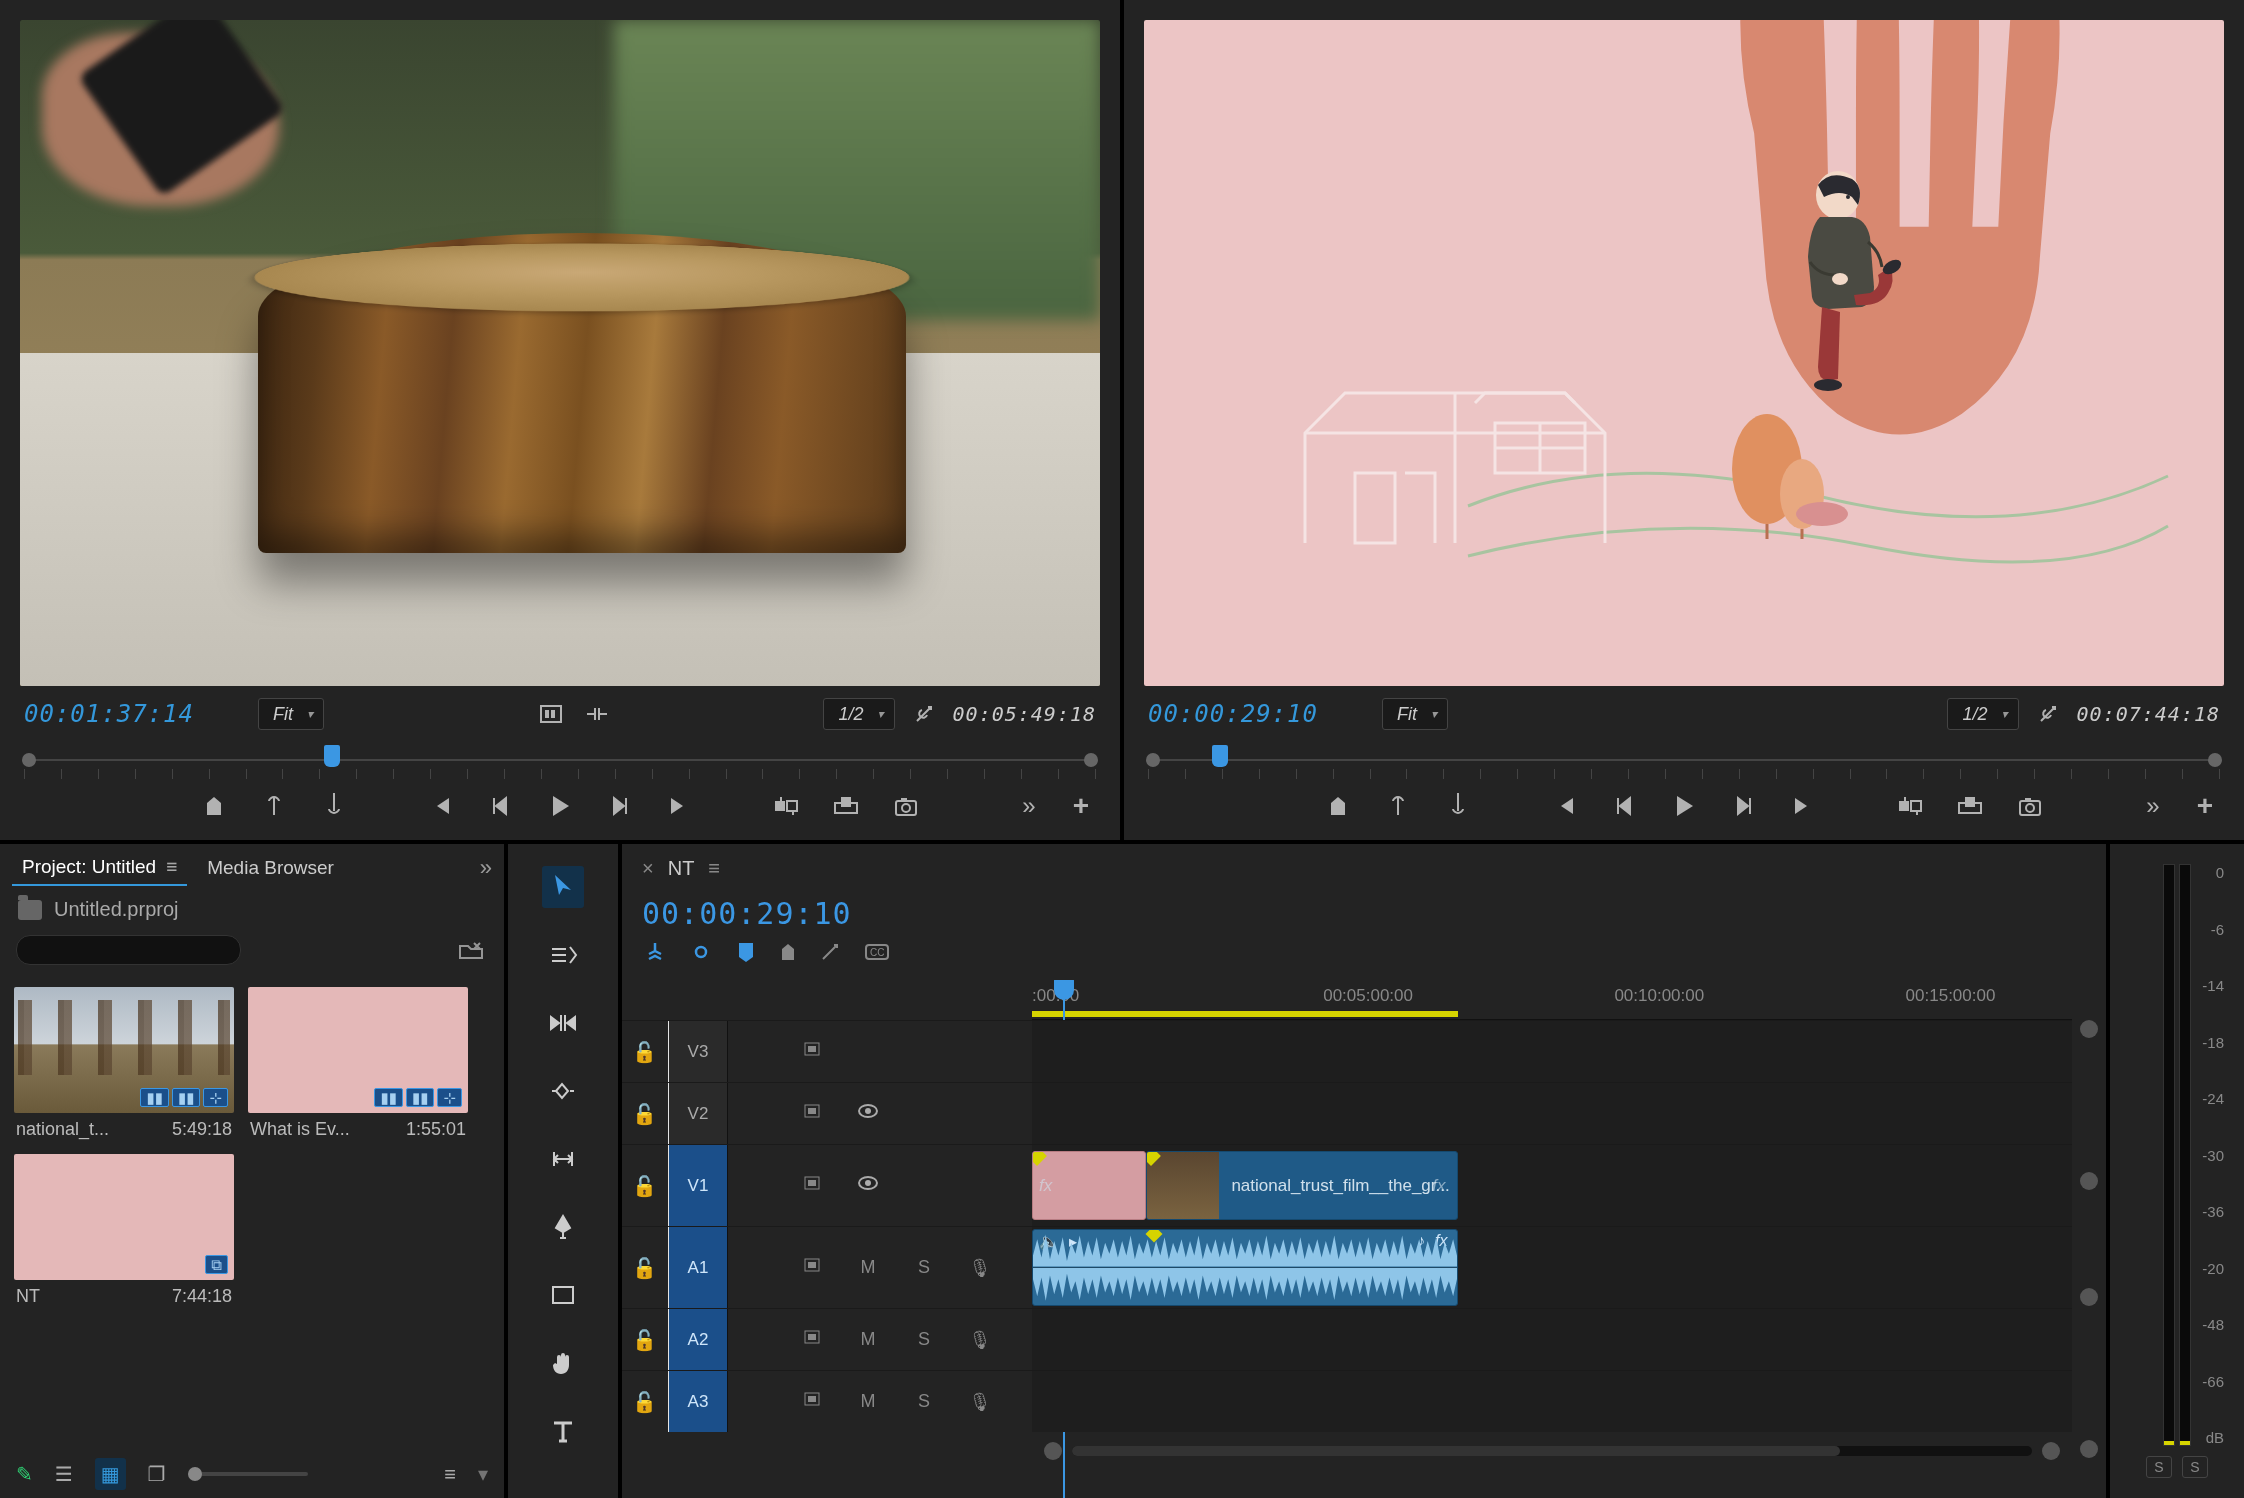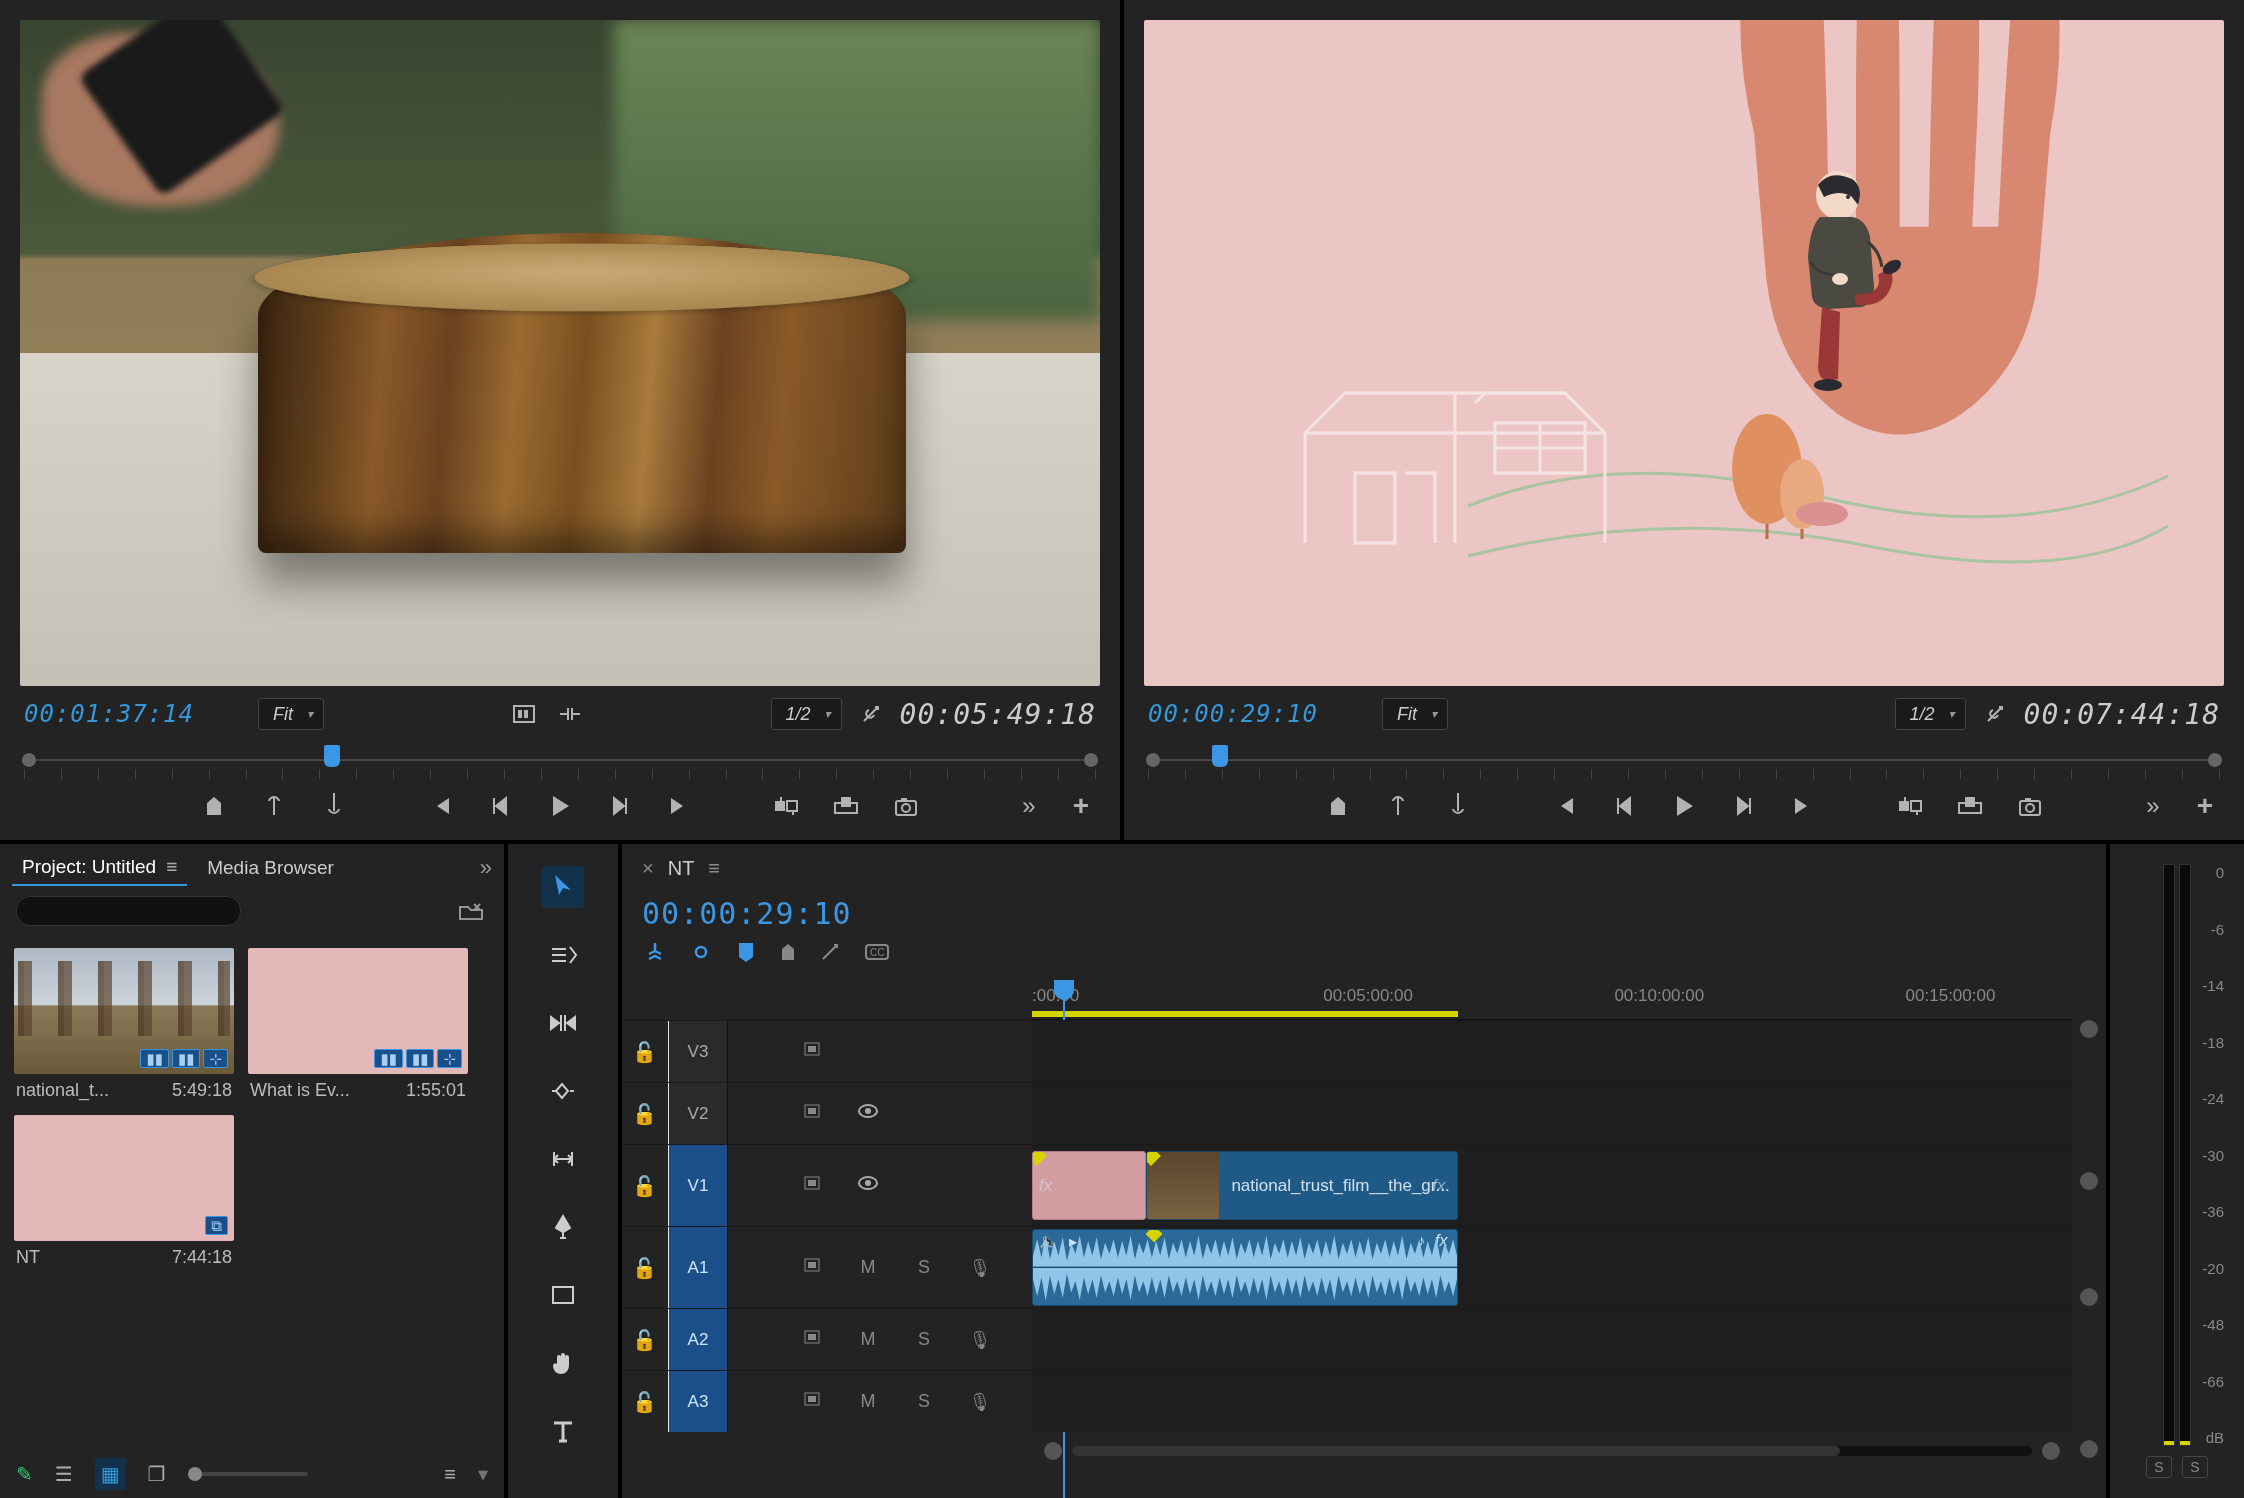--- a/index.html
+++ b/index.html
@@ -2,21 +2,21 @@
 <html><head>
 <meta charset="utf-8">
 <style>
   * { margin: 0; padding: 0; box-sizing: border-box; font-family: 'Segoe UI', Arial, sans-serif; user-select: none; }
   body { background: #1a1a1a; width: 2244px; height: 1498px; overflow: hidden; color: #ccc; font-size: 20px; }
   .app { display: grid; width: 2244px; height: 1498px; grid-template-columns: 1fr 1fr; grid-template-rows: 840px 1fr; gap: 4px; background: #000; }
   .monitor-panel { background: #232323; display: flex; flex-direction: column; position: relative; }
   .monitor-video { flex: 1; margin: 20px 20px 6px 20px; background: #111; position: relative; overflow: hidden; border-radius: 2px; }
   .monitor-info { display: flex; align-items: center; height: 44px; padding: 0 24px; gap: 12px; font-style: italic; }
   .tc { color:#3498db; font-size: 24px; letter-spacing: 1px; font-family: monospace; }
-  .tc-right { color:#ccc; margin-left:auto; font-size: 28px; letter-spacing:1px; font-family: monospace;}
+  .tc-right { color:#ccc; margin-left:auto; font-size: 20px; letter-spacing:1px; font-family: monospace;}
   .dropdown { background:#1a1a1a; color:#ccc; border:1px solid #444; height:32px; line-height:30px; padding:0 10px 0 14px; border-radius:3px; display:flex; align-items:center; gap:14px; font-size:18px;}
   .dropdown .chev { font-size:12px; opacity:.7;}
   .icon-btn { color:#ccc; width:34px; height:34px; display:flex; align-items:center; justify-content:center; opacity:.85;}
   .scrubber { height: 36px; margin: 6px 24px 4px 24px; position: relative; display:flex; align-items:center;}
   .scrubber-line { height:2px; background:#444; width:100%; position:relative;}
   .scrubber-handle-left, .scrubber-handle-right { position:absolute; width:14px; height:14px; border-radius:50%; background:#666; top:50%; transform:translateY(-50%);}
   .scrubber-handle-left{left:-2px;} .scrubber-handle-right{right:-2px;}
   .playhead-mark { position:absolute; top:-14px; width:16px; height:22px; background:#3b97e3; border-radius:2px 2px 6px 6px;}
   .ticks { position:absolute; top:10px; left:0; right:0; height:14px; display:flex; justify-content:space-between;}
   .ticks span{width:1px;height:10px;background:#444;}
@@ -447,20 +447,24 @@
       <div class="panel-tabs">
         <div class="tab active">
           <span>Project: Untitled</span>
           <span style="opacity:.6">≡</span>
         </div>
         <div class="tab">
           <span>Media Browser</span>
         </div>
         <span class="chev-r">»</span>
       </div>
+      <div class="project-file">
+        <span class="folder-icon"></span>
+        <span>Untitled.prproj</span>
+      </div>
       <div class="search-row">
         <div class="search-wrap">
           <span class="mag">🔍</span>
           <input class="search-input" placeholder="" style="">
         </div>
         <span class="icon-btn">
             <svg width="26" height="20">
               <path d="M2 6h8l3 3h11v9H2z" fill="none" stroke="#aaa" stroke-width="2"></path>
               <path d="M16 3l6 6M22 3l-6 6" stroke="#aaa" stroke-width="2"></path>
             </svg>

